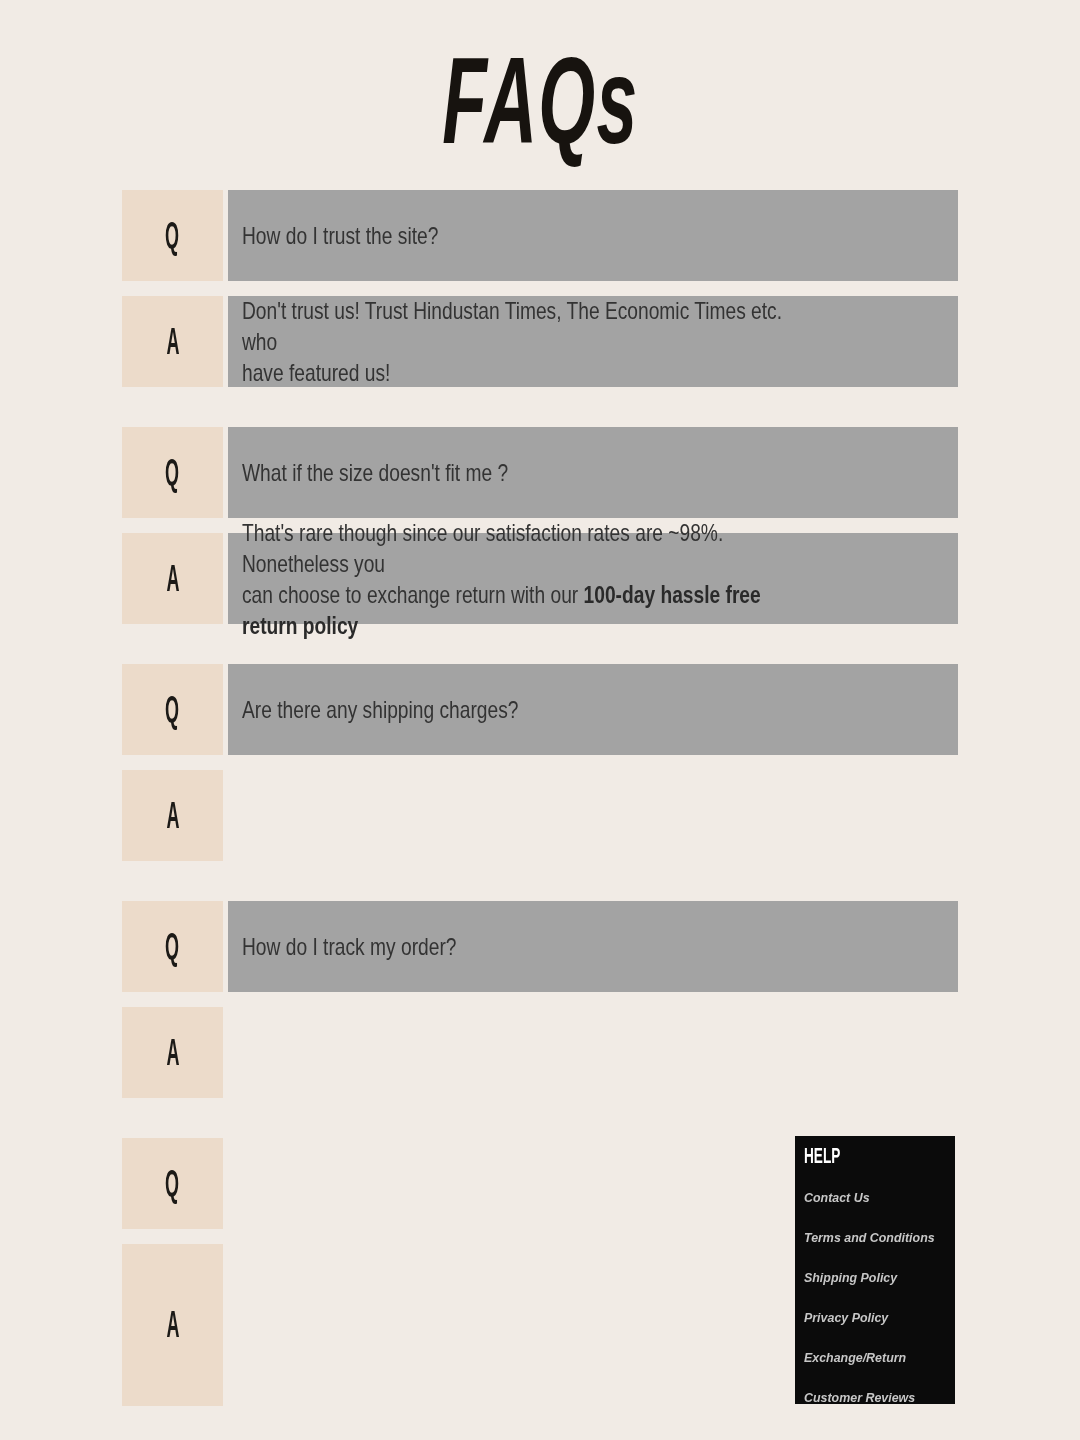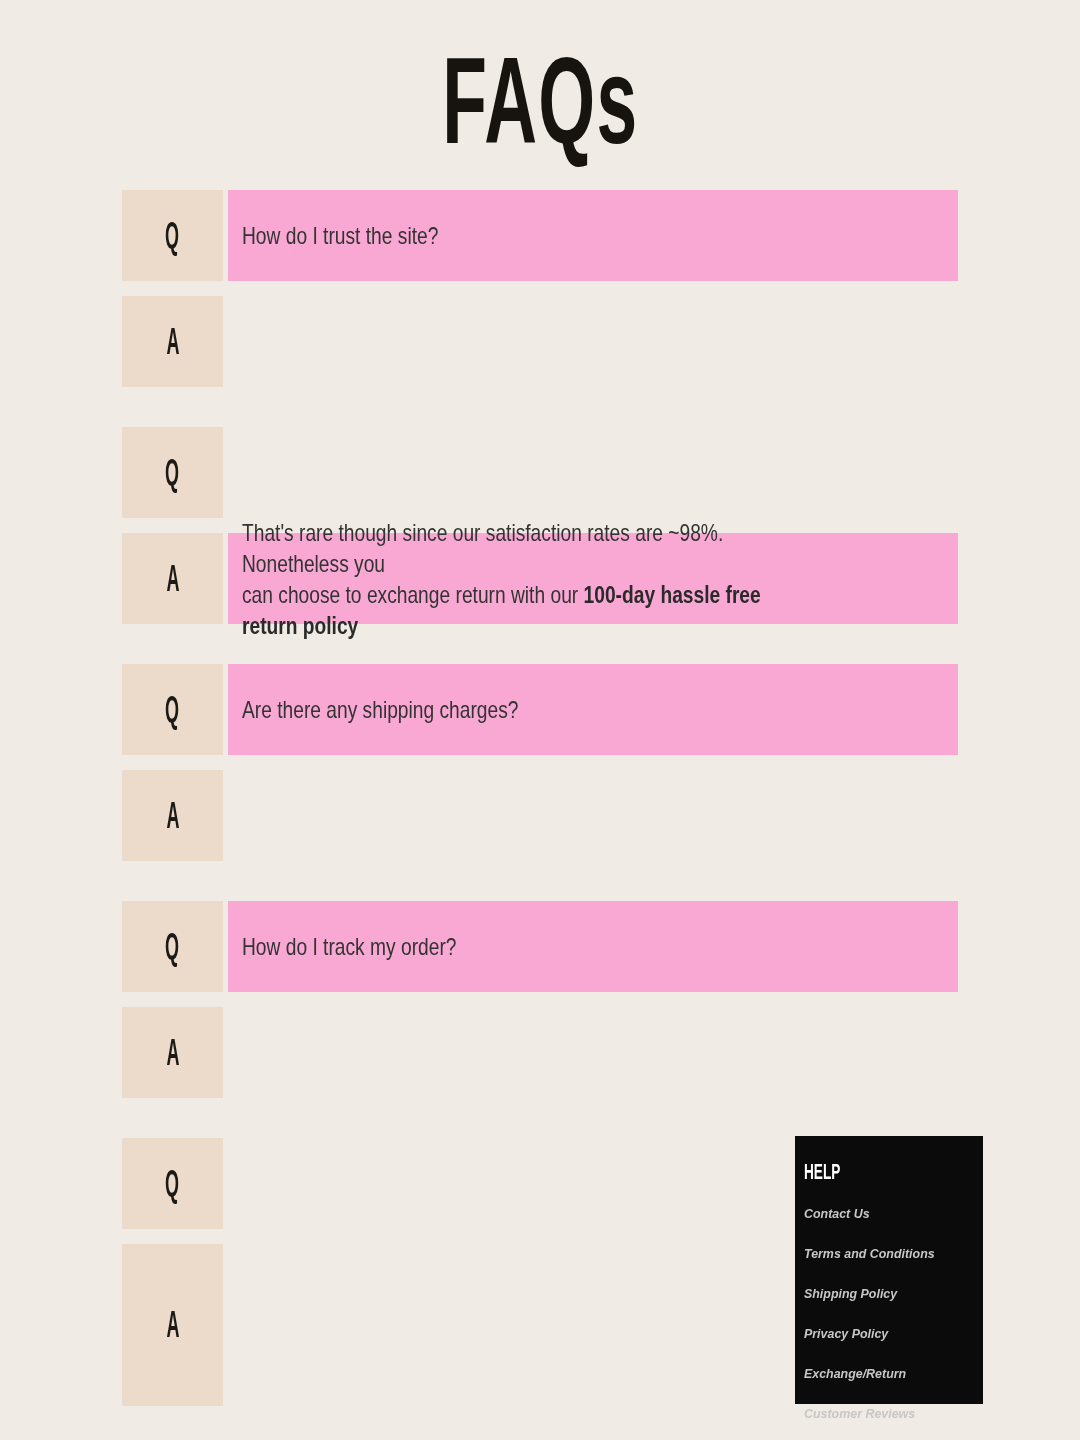--- a/index.html
+++ b/index.html
@@ -5,21 +5,21 @@
   * { box-sizing: border-box; }
   html, body { margin: 0; padding: 0; }
   body {
     width: 1080px;
     height: 1440px;
     background: #f1ebe5;
     font-family: "Liberation Sans", sans-serif;
     position: relative;
     overflow: hidden;
   }
-  .title-wrap { text-align: center; }
+  .title-wrap { text-align: center; font-style: italic; }
   .page-title {
     display: inline-block;
     margin: 40px 0 0 0;
     font-size: 122px;
     line-height: 1;
     font-weight: bold;
     color: #17130f;
     letter-spacing: 2px;
     transform: scaleX(0.6);
   }
@@ -39,45 +39,45 @@
     justify-content: center;
   }
   .badge-letter {
     font-size: 36px;
     font-weight: bold;
     color: #1c1a17;
     transform: scaleX(0.5);
   }
   .panel {
     flex: 1;
-    background: #f9a8d4;
+    background: #a3a3a3;
     display: flex;
     align-items: center;
     padding: 0 18px 0 14px;
     overflow: visible;
   }
   .txt {
     margin: 0;
     font-size: 24px;
     line-height: 31px;
     color: #333333;
     white-space: pre-line;
     width: 125%;
     transform: scaleX(0.8);
     transform-origin: 0 50%;
   }
   .txt strong { font-weight: bold; color: #2a2a2a; }
   .help-menu {
     position: absolute;
     left: 795px;
     top: 1136px;
-    width: 188px;
+    width: 160px;
     height: 268px;
     background: #0b0b0b;
-    padding: 24px 8px 0 9px;
+    padding: 8px 8px 0 9px;
     z-index: 5;
   }
   .help-title {
     color: #ffffff;
     font-size: 22px;
     line-height: 24px;
     font-weight: bold;
     transform: scaleX(0.62);
     transform-origin: 0 50%;
     margin-bottom: 20px;
@@ -117,27 +117,34 @@
           <span class="badge-letter">Q</span>
         </div>
         <div class="panel">
           <p class="txt">How do I trust the site?</p>
         </div>
       </div>
       <div class="row">
         <div class="badge">
           <span class="badge-letter">A</span>
         </div>
-      </div>
-    </section>
-
-    <section class="pair">
-      <div class="row">
-        <div class="badge">
-          <span class="badge-letter">Q</span>
+        <div class="panel">
+          <p class="txt"><span>Don't trust us! Trust Hindustan Times, The Economic Times etc. who
+have featured us!</span><strong></strong><span></span></p>
+        </div>
+      </div>
+    </section>
+
+    <section class="pair">
+      <div class="row">
+        <div class="badge">
+          <span class="badge-letter">Q</span>
+        </div>
+        <div class="panel">
+          <p class="txt">What if the size doesn't fit me ?</p>
         </div>
       </div>
       <div class="row">
         <div class="badge">
           <span class="badge-letter">A</span>
         </div>
         <div class="panel">
           <p class="txt"><span>That's rare though since our satisfaction rates are ~98%. Nonetheless you
 can choose to exchange return with our </span><strong>100-day hassle free return policy</strong><span></span></p>
         </div>

